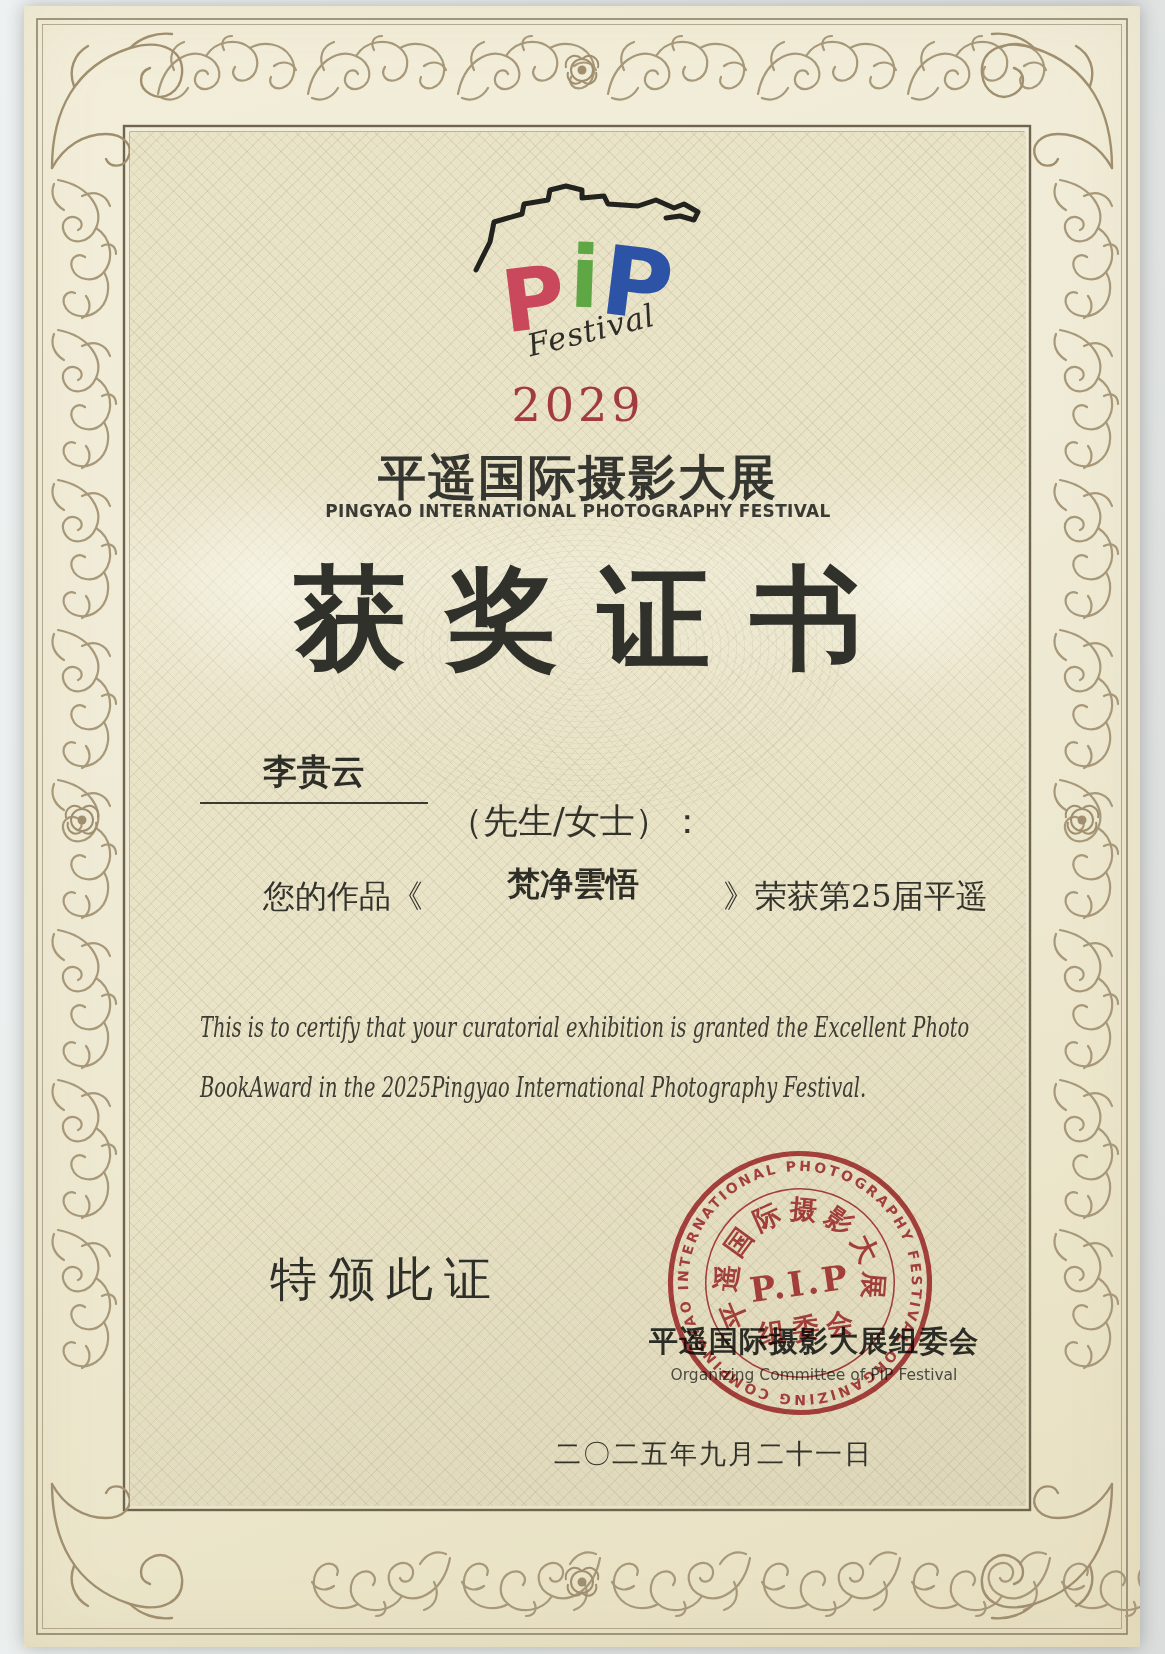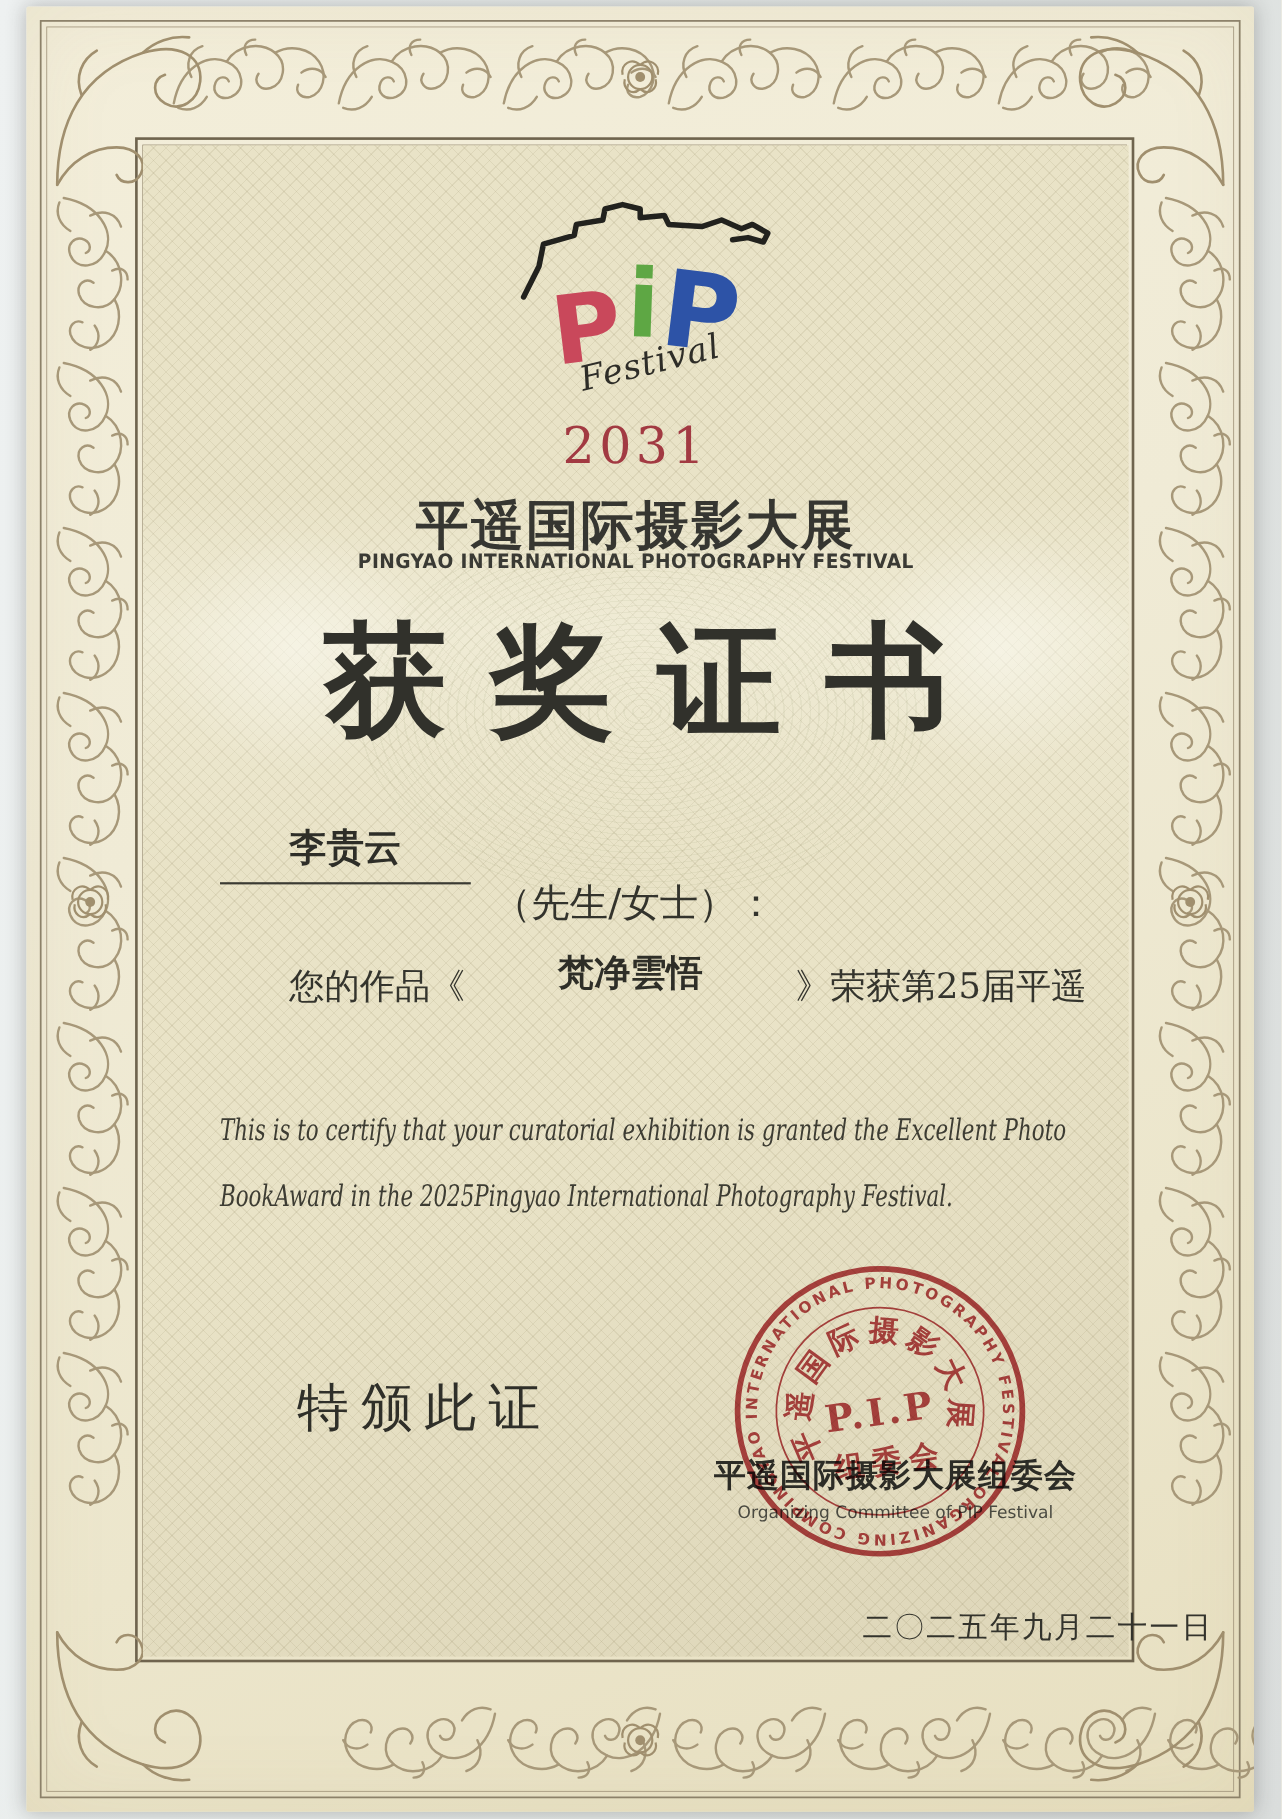--- a/index.html
+++ b/index.html
@@ -63,21 +63,21 @@
   .body-l2{left:174px;top:944px;font-size:32px;letter-spacing:1px;color:#34342d;}
   .cite{left:176px;top:1006px;font-size:27px;font-style:italic;color:#3d3c33;
     transform:scaleX(.72);transform-origin:left top;white-space:nowrap;}
   .cite2{top:1066px;}
   
   .issue-phrase{left:246px;top:1242px;font-size:47px;letter-spacing:11px;color:#2f2f29;font-family:Liberation Serif, serif;}
   .sign-block{left:530px;top:1316px;width:520px;text-align:center;}
   .committee-cn{font-size:29px;font-weight:bold;letter-spacing:1px;color:#2c2c26;}
   .committee-en{margin-top:4px;font-size:15.5px;color:#4a4a41;
     font-family:"DejaVu Sans","Liberation Sans",sans-serif;}
-  .date-cn{left:559px;top:1430px;width:520px;text-align:right;font-size:27px;letter-spacing:2px;color:#33332c;margin-top:25px;}
+  .date-cn{left:530px;top:1430px;width:520px;text-align:left;font-size:27px;letter-spacing:2px;color:#33332c;}
   
   .stamp{left:631px;top:1132px;mix-blend-mode:multiply;opacity:.92;}
   .stamp text{fill:#b2393f;}
   .stamp .ring-en{font-family:"DejaVu Sans","Liberation Sans",sans-serif;font-size:13.5px;
     font-weight:bold;letter-spacing:2.6px;}
   .stamp .arc-cn{font-size:26px;font-weight:bold;letter-spacing:6px;}
   .stamp .pip-c{font-size:33px;font-weight:bold;letter-spacing:3px;}
   .stamp .sub-c{font-size:26px;font-weight:bold;letter-spacing:7px;}
 </style>
 </head>
@@ -159,21 +159,21 @@
   <div class="abs wing-wm" style="left:760px;top:470px;"></div>
 
   <svg class="abs logo-wall" width="240" height="95" viewBox="0 0 240 95">
     <path d="M6,88 L20,60 L24,40 L52,32 L54,22 L78,18 L80,8 L96,4 L112,8 L112,16 L134,14 L138,22 L168,24 L186,18 L204,26 L214,22 L228,30 L224,38 L210,34 L196,36" fill="none" stroke="#22221e" stroke-width="5" stroke-linecap="round" stroke-linejoin="round"></path>
   </svg>
   <div class="abs pip-letter pip-p1">P</div>
   <div class="abs pip-letter pip-i">i</div>
   <div class="abs pip-letter pip-p2">P</div>
   <div class="abs festival-script">Festival</div>
 
-  <div class="abs centered year">2031</div>
+  <div class="abs centered year">2029</div>
   <div class="abs centered festival-cn">平遥国际摄影大展</div>
   <div class="abs centered festival-en">PINGYAO INTERNATIONAL PHOTOGRAPHY FESTIVAL</div>
 
   <div class="abs centered title-cn">获奖证书</div>
 
   <div class="abs name-line">李贵云</div>
   <div class="abs salutation">（先生/女士）：</div>
 
   <div class="abs body-l1"><span>您的作品《</span><span class="work-slot"><span class="work-title">梵净雲悟</span></span><span>》荣获第25届平遥</span></div>
   <div class="abs cite">This is to certify that your curatorial exhibition is granted the Excellent Photo</div>

